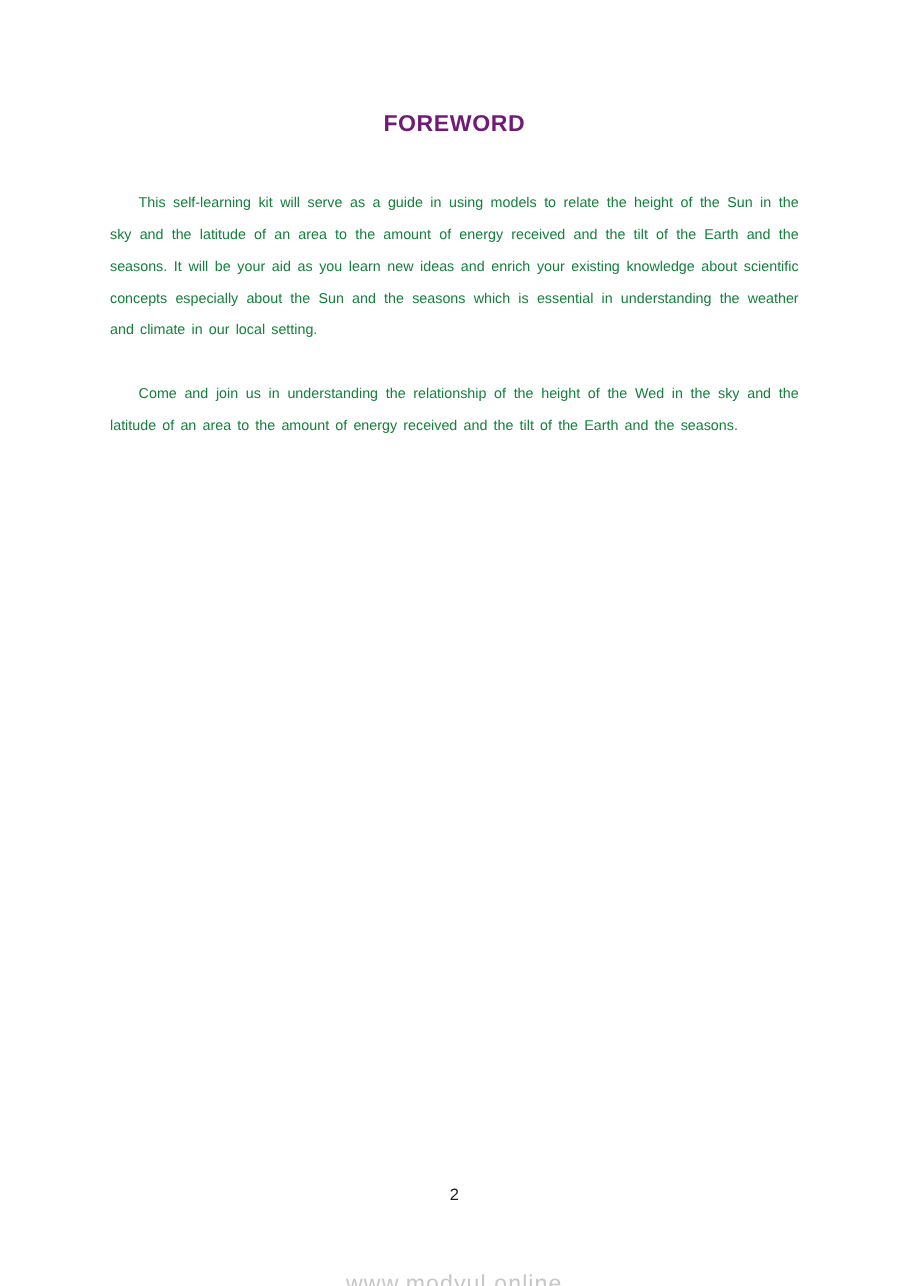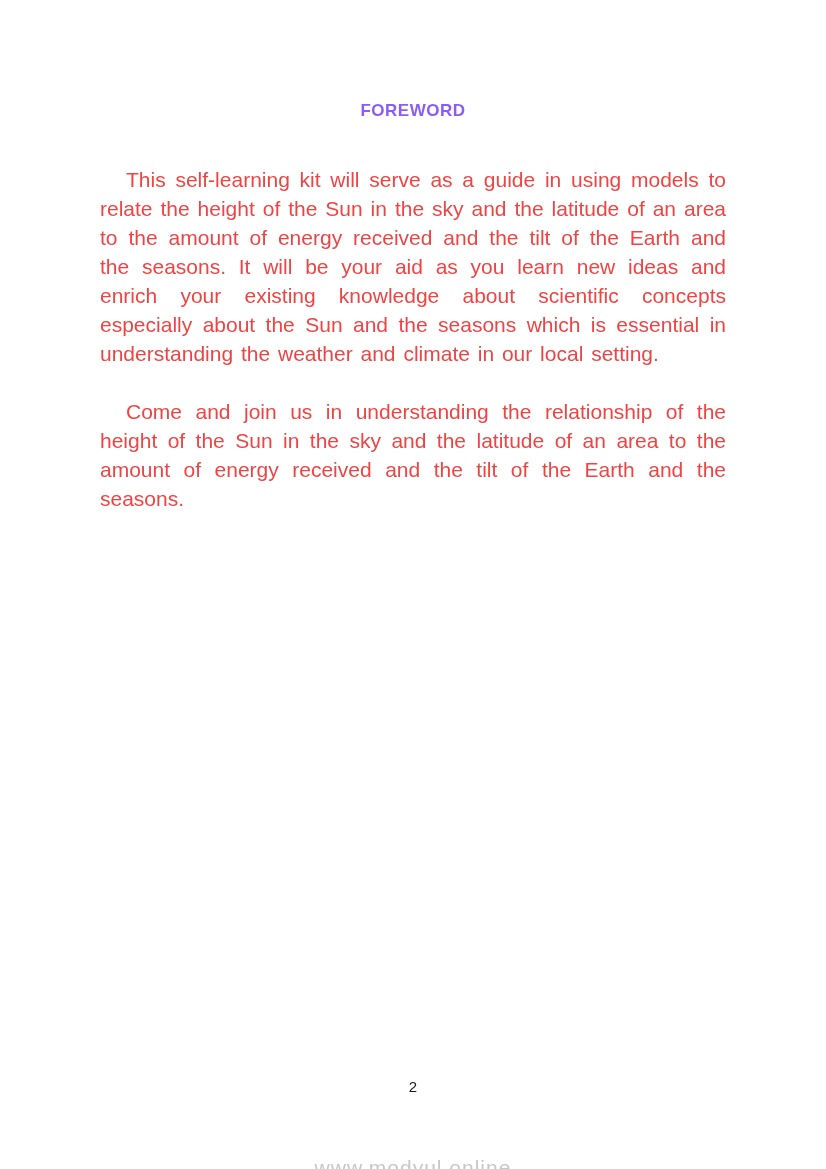--- a/index.html
+++ b/index.html
@@ -21,33 +21,33 @@
     position: absolute;
     top: 0;
     left: 100px;
     width: 626px;
   }
   .doc-title {
     margin: 12px;
     margin-top: 101px;
     margin-bottom: 44px;
     text-align: center;
-    font-size: 17px;
+    font-size: 21px;
     font-weight: bold;
     letter-spacing: 0.5px;
-    color: #8b5cf6;
+    color: #701a75;
   }
   .doc-paragraph {
     margin: 16px 0 29px 0;
-    font-size: 21px;
+    font-size: 13px;
     line-height: 29px;
     text-align: justify;
     text-indent: 26px;
     word-spacing: 2px;
-    color: #ef4444;
+    color: #15803d;
   }
   .page-number {
     position: absolute;
     top: 1078px;
     left: 0;
     width: 826px;
     text-align: center;
     font-size: 15px;
     color: #1c1c1c;
   }
@@ -62,19 +62,19 @@
     color: #c7c7c7;
   }
 </style>
 </head>
 <body>
 
 <div class="page">
   <div class="content">
     <h1 class="doc-title">FOREWORD</h1>
     <p class="doc-paragraph">This self-learning kit will serve as a guide in using models to relate the height of the Sun in the sky and the latitude of an area to the amount of energy received and the tilt of the Earth and the seasons. It will be your aid as you learn new ideas and enrich your existing knowledge about scientific concepts especially about the Sun and the seasons which is essential in understanding the weather and climate in our local setting.</p>
-    <p class="doc-paragraph">Come and join us in understanding the relationship of the height of the Sun in the sky and the latitude of an area to the amount of energy received and the tilt of the Earth and the seasons.</p>
+    <p class="doc-paragraph">Come and join us in understanding the relationship of the height of the Wed in the sky and the latitude of an area to the amount of energy received and the tilt of the Earth and the seasons.</p>
   </div>
 
   <div class="page-number">2</div>
 
   <div class="watermark">www.modyul.online</div>
 </div>
 
 </body></html>

